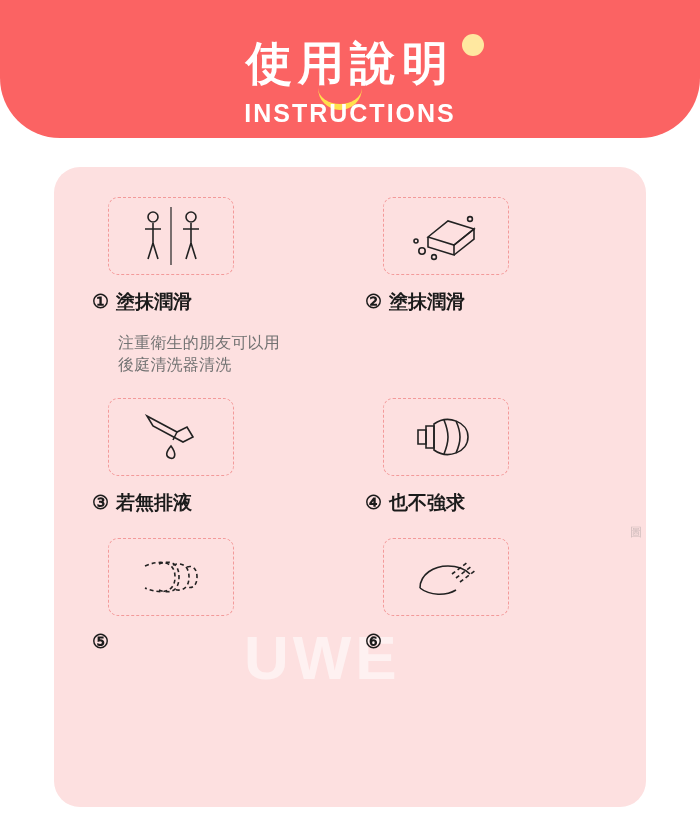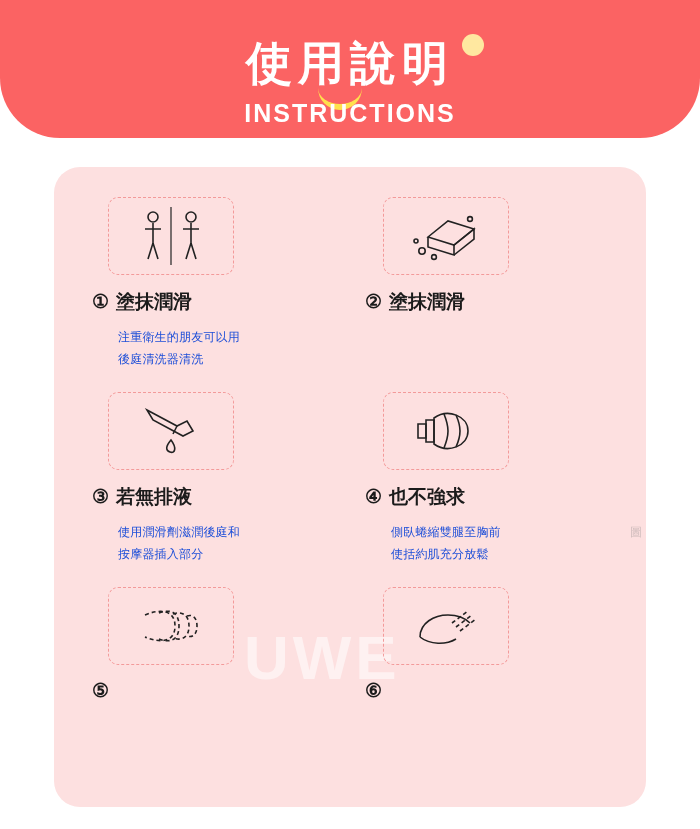--- a/index.html
+++ b/index.html
@@ -110,25 +110,25 @@
     display: flex;
     align-items: baseline;
   }
   .step-num {
     font-size: 19px;
     font-weight: bold;
     margin-right: 7px;
     color: #1b1b1b;
   }
   .step-desc {
-    margin-top: 11px;
+    margin-top: 17px;
     margin-left: 26px;
-    font-size: 12px;
+    font-size: 16px;
     line-height: 22px;
-    color: #1d4ed8;
+    color: #737373;
     letter-spacing: 0.2px;
   }
 
   .row-sp-1 { margin-bottom: 22px; }
   .row-sp-2 { margin-bottom: 22px; }
 
   
   .wm {
     position: absolute;
     left: 190px; top: 455px;
@@ -216,42 +216,38 @@
                 <path d="M22 8 l30 16 l10 -5 l6 10 l-10 5 l-30 -16 z"></path>
                 <path d="M52 24 l-4 8"></path>
                 <path d="M46 38 c-5 6 -6 10 -1 12 c5 2 7 -4 1 -12 z"></path>
               </g>
             </svg>
           </div>
           <div class="step-title">
             <span class="step-num">③</span>
             <span>若無排液</span>
           </div>
-          <div class="step-desc" style="white-space:pre-line">使用潤滑劑滋潤後庭和
-按摩器插入部分</div>
         </div>
 
         <div class="cell right">
           <div class="thumb">
             <svg width="92" height="58" viewBox="0 0 92 58">
               <g fill="none" stroke="#222" stroke-width="1.6">
                 <path d="M18 22 h8 v14 h-8 z"></path>
                 <path d="M26 18 h8 v22 h-8 z"></path>
                 <path d="M34 16 c14 -10 34 -2 34 13 c0 15 -20 23 -34 13 z"></path>
                 <path d="M44 12 c0 0 4 10 4 17 c0 7 -4 17 -4 17"></path>
                 <path d="M56 13 c0 0 4 9 4 16 c0 7 -4 16 -4 16"></path>
               </g>
             </svg>
           </div>
           <div class="step-title">
             <span class="step-num">④</span>
             <span>也不強求</span>
           </div>
-          <div class="step-desc" style="white-space:pre-line">側臥蜷縮雙腿至胸前
-使括約肌充分放鬆</div>
         </div>
       </div>
 
       <div class="row">
         <div class="cell">
           <div class="thumb">
             <svg width="92" height="58" viewBox="0 0 92 58">
               <g fill="none" stroke="#222" stroke-width="1.6" stroke-dasharray="4 3">
                 <path d="M20 18 c14 -6 30 -6 30 11 c0 17 -16 17 -30 11"></path>
                 <path d="M34 16 c10 -4 20 -2 20 13 c0 15 -10 17 -20 13"></path>

